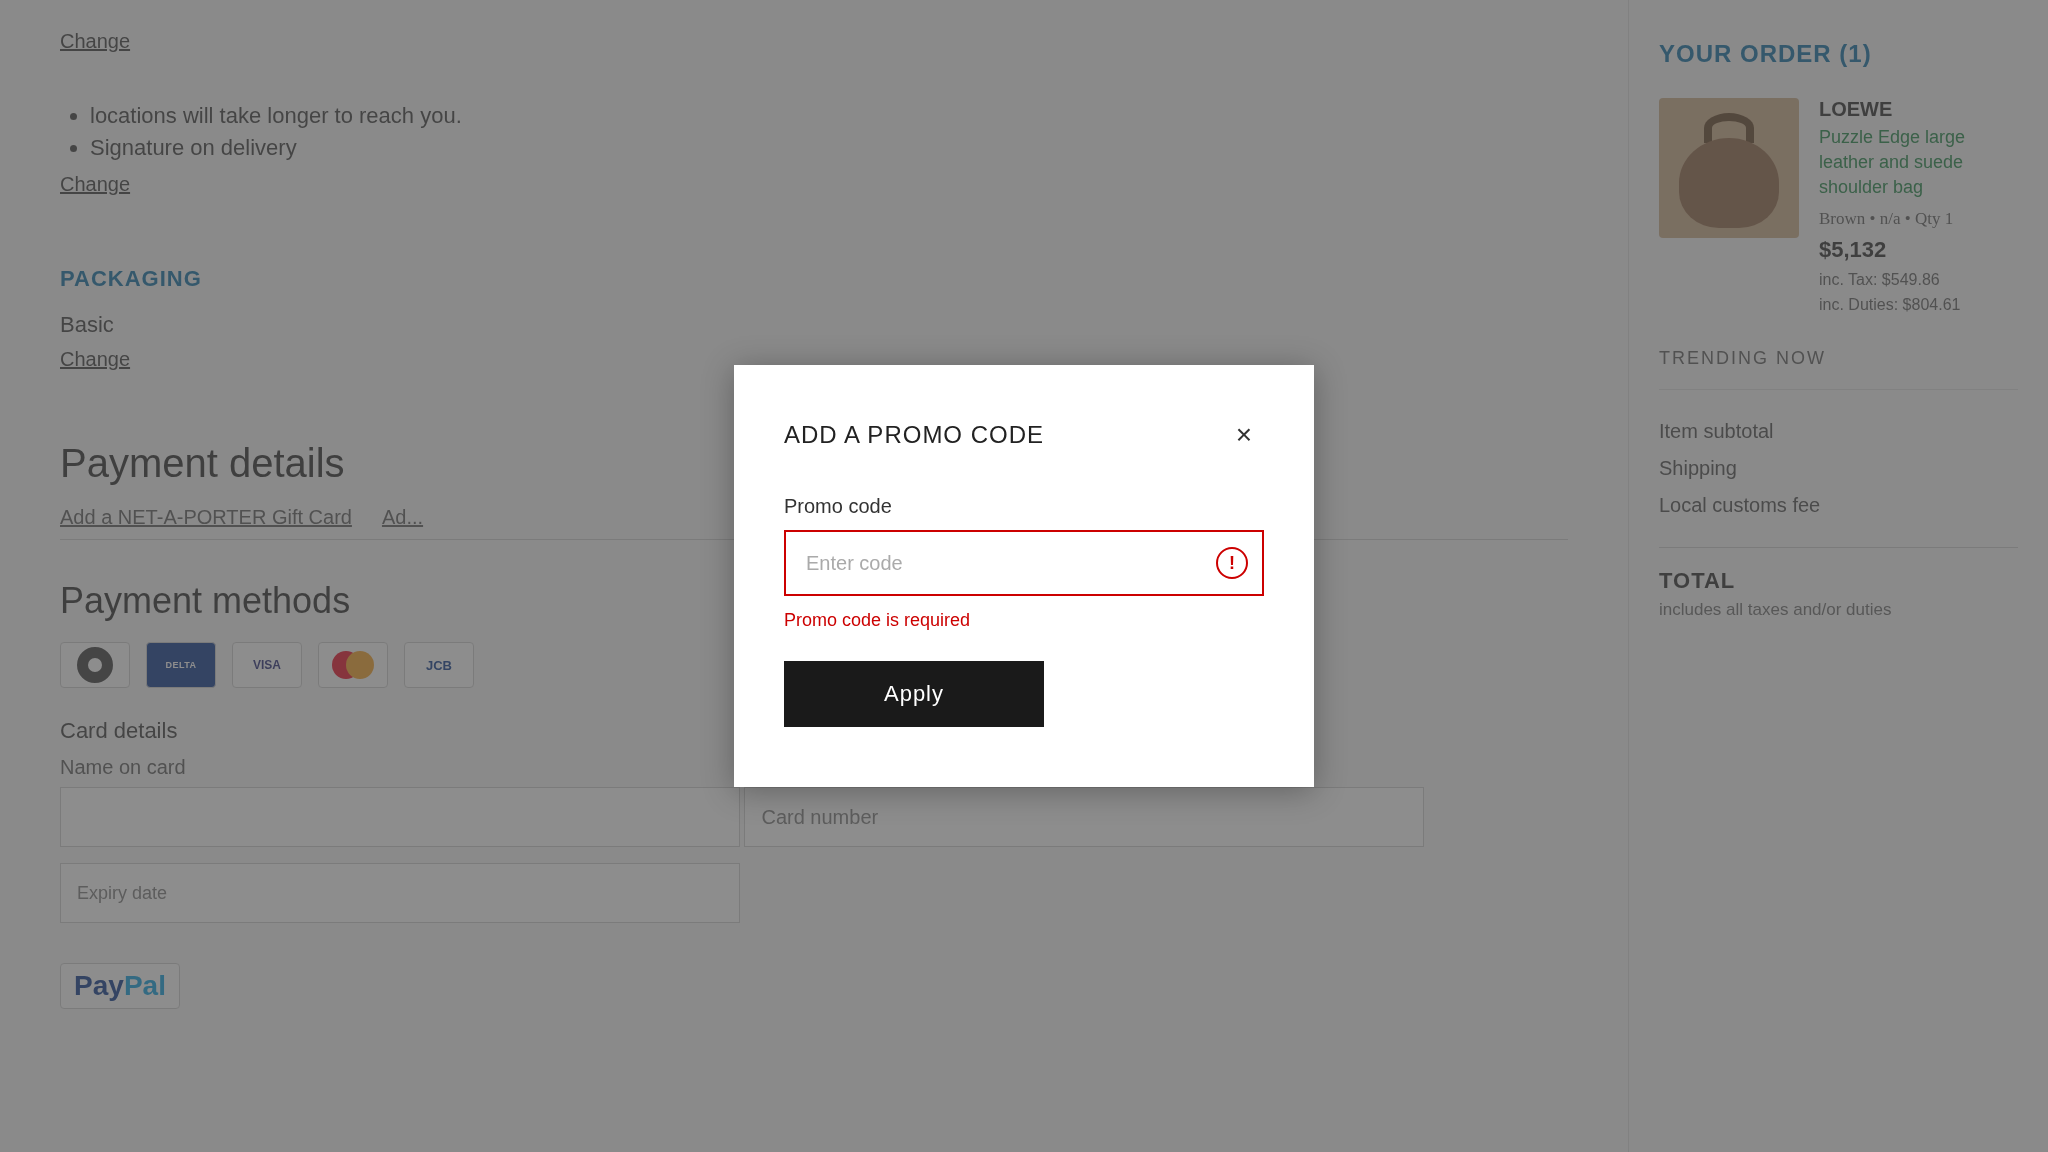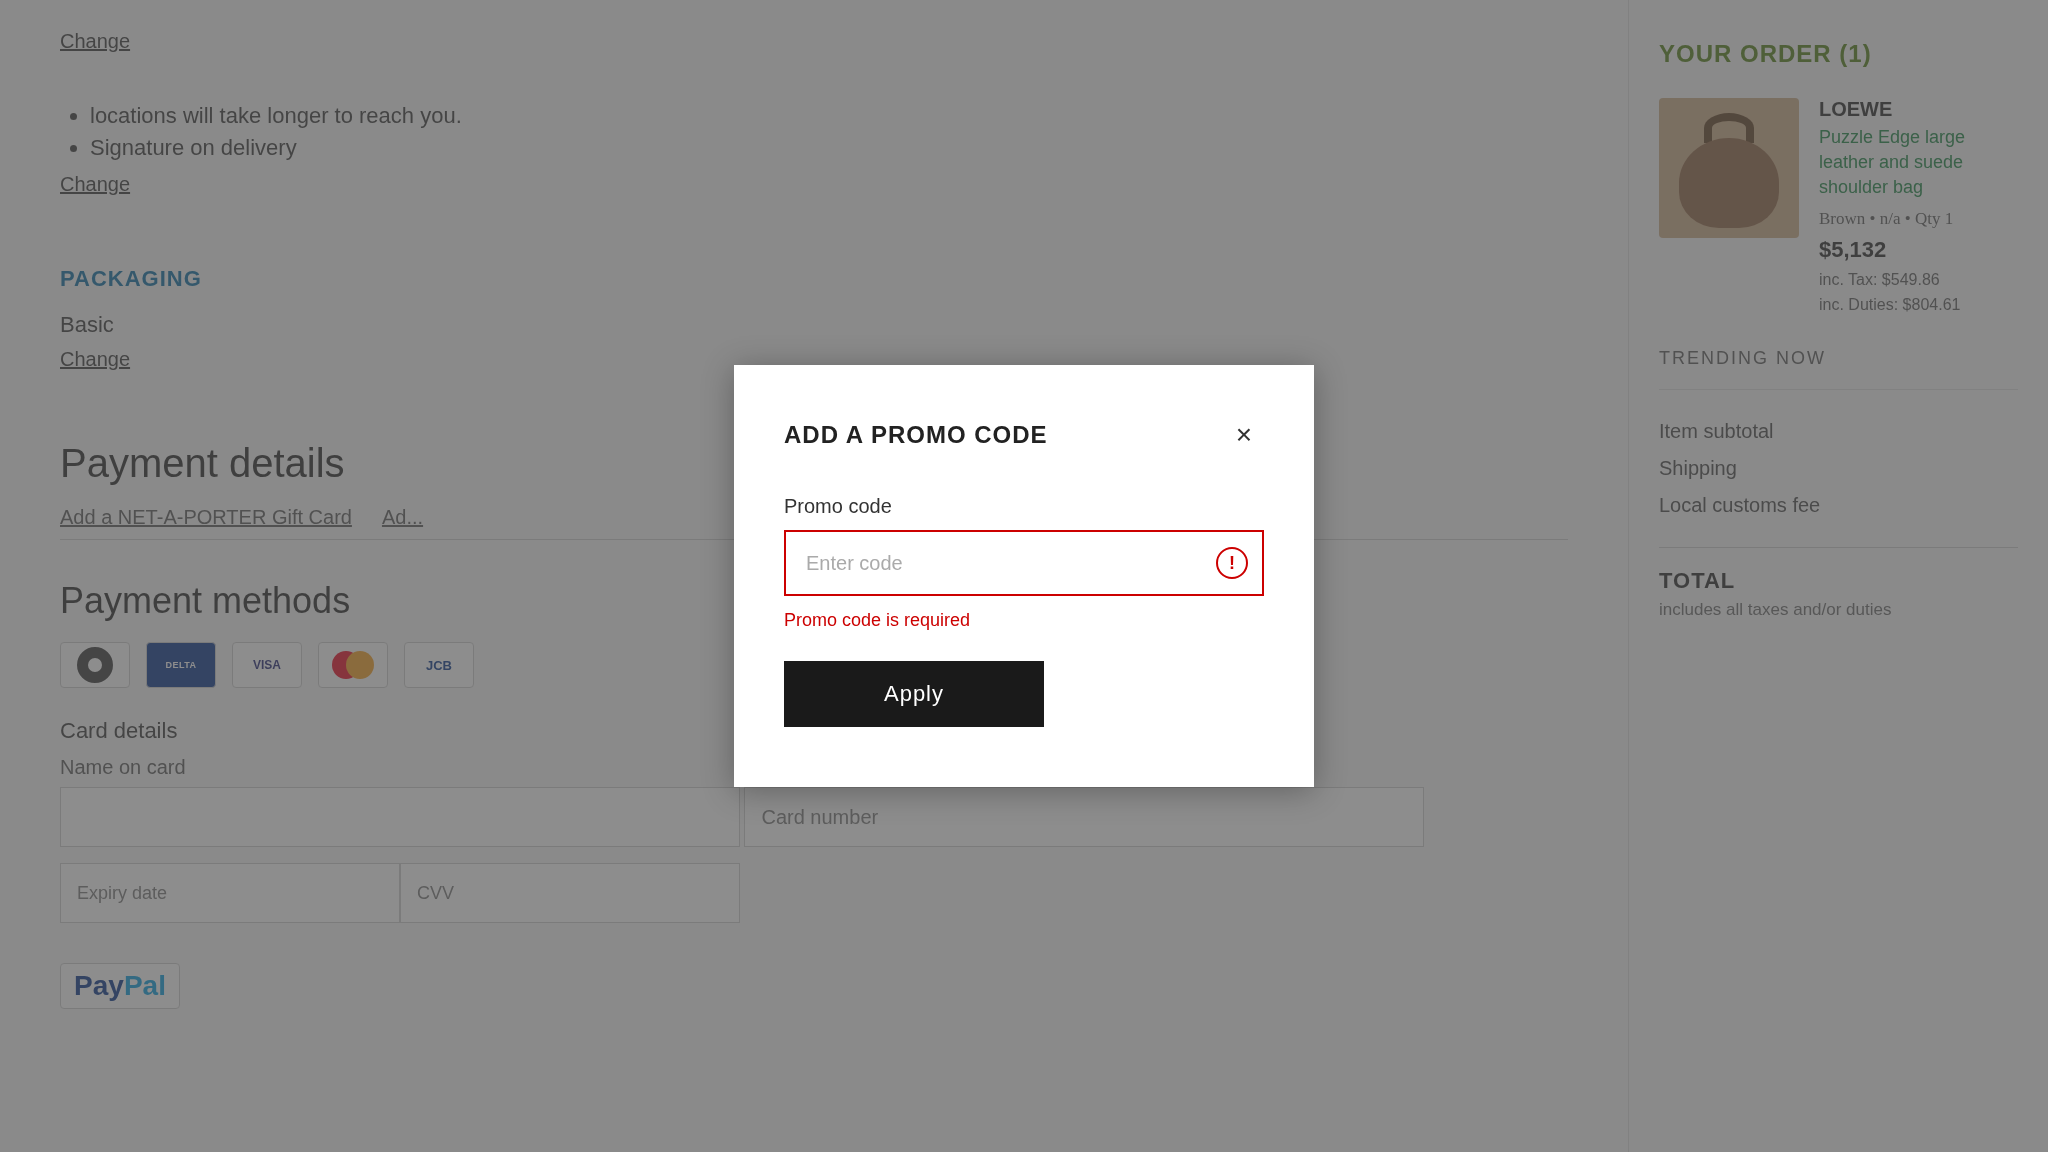--- a/index.html
+++ b/index.html
@@ -214,21 +214,21 @@
       width: 420px;
       background: #f5f5f5;
       border-left: 1px solid #ddd;
       padding: 40px 30px;
     }
 
     .order-title {
       font-size: 24px;
       font-weight: 700;
       letter-spacing: 1px;
-      color: #4d7c0f;
+      color: #0369a1;
       margin-bottom: 30px;
       text-transform: uppercase;
     }
 
     .product-row {
       display: flex;
       gap: 20px;
       margin-bottom: 30px;
     }
 
@@ -362,21 +362,21 @@
 
     .modal-header {
       display: flex;
       justify-content: space-between;
       align-items: center;
       margin-bottom: 40px;
     }
 
     .modal-title {
       font-size: 24px;
-      font-weight: 700;
+      font-weight: 400;
       letter-spacing: 1px;
       color: #222;
       text-transform: uppercase;
     }
 
     .close-btn {
       width: 40px;
       height: 40px;
       background: none;
       border: none;
@@ -520,21 +520,20 @@
         </div>
         <div class="payment-icon jcb-logo">JCB</div>
       </div>
 
       <div class="card-fields-label">Card details</div>
       <div class="name-label">Name on card</div>
       <input class="input-field" type="text" style="">
       <input class="card-number-field" type="text" placeholder="Card number" style="">
       <div class="expiry-cvv-row">
         <input class="expiry-field" type="text" placeholder="Expiry date" style="">
-        <input class="cvv-field" type="text" placeholder="CVV" style="">
       </div>
     </div>
 
     <div class="paypal-row">
       <div class="payment-icon" style="width:120px;">
         <span class="paypal-logo">
           <span class="paypal-p1">Pay</span><span class="paypal-p2">Pal</span>
         </span>
       </div>
     </div>

